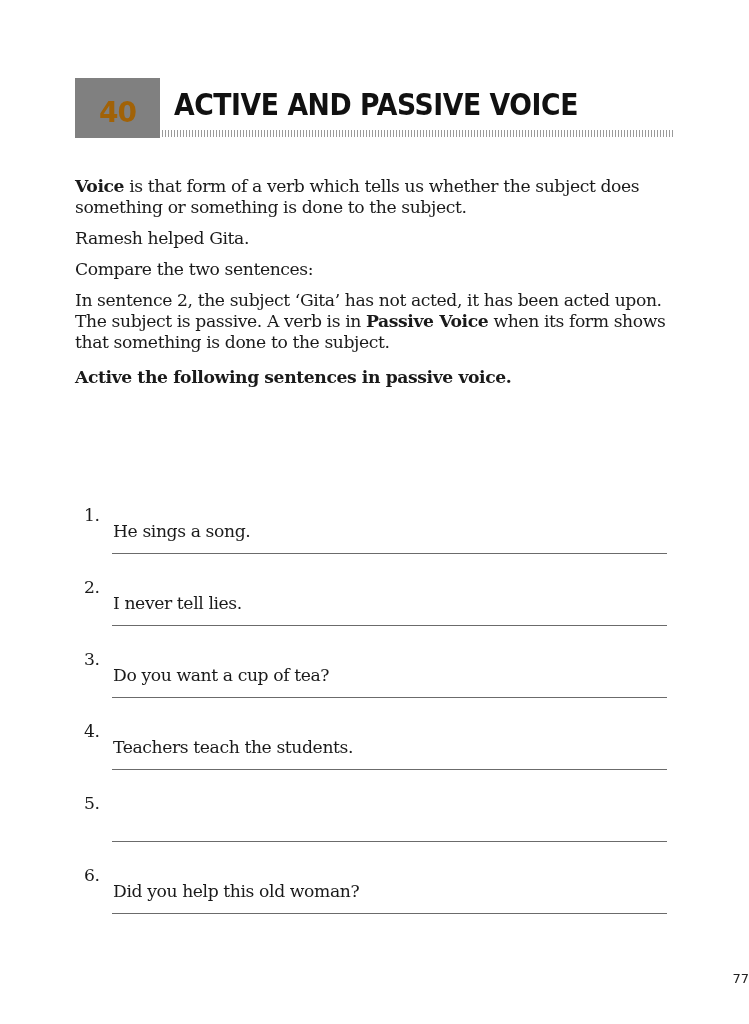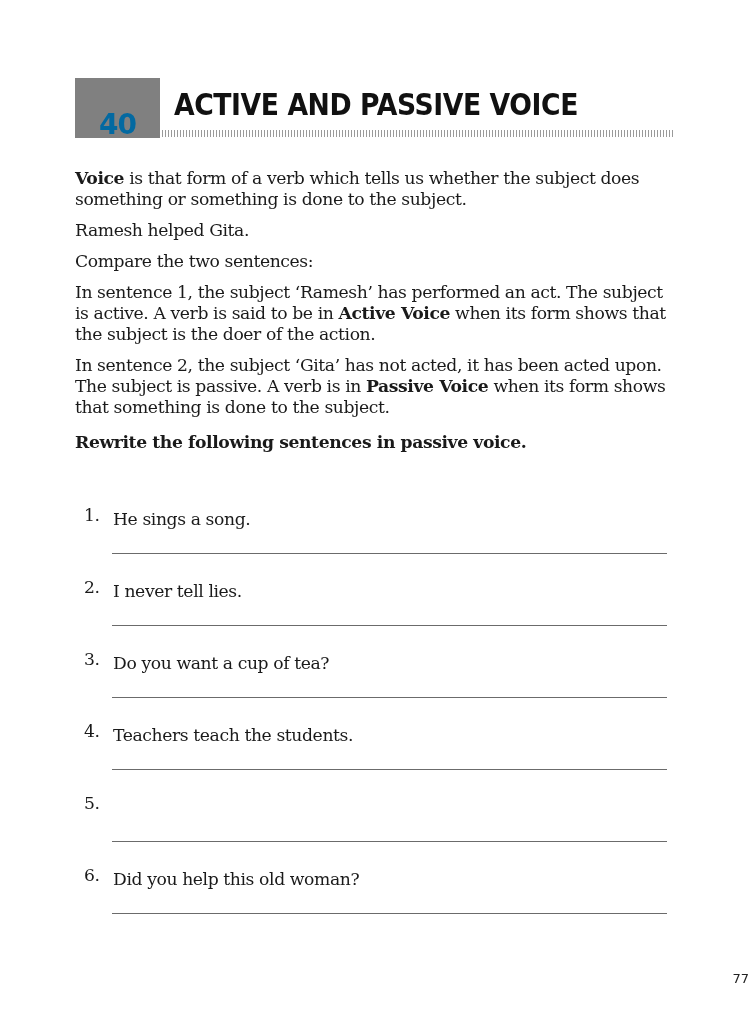--- a/index.html
+++ b/index.html
@@ -29,29 +29,29 @@
       width: 85px;
       height: 60px;
       background: #808080;
     }
     .num-text {
       position: absolute;
       left: 0;
       top: 0;
       width: 85px;
       height: 60px;
-      color: #0369a1;
+      color: #a16207;
       font-family: "DejaVu Sans", "Liberation Sans", sans-serif;
       font-weight: bold;
       font-size: 28px;
       display: flex;
       align-items: center;
       justify-content: center;
       letter-spacing: -1px;
-      padding-top: 16px;
+      padding-top: 4px;
     }
     .title {
       position: absolute;
       left: 99px;
       top: 8px;
       font-family: "DejaVu Sans", "Liberation Sans", sans-serif;
       font-weight: bold;
       font-size: 31px;
       color: #111;
       letter-spacing: -0.5px;
@@ -75,21 +75,21 @@
     }
     .content {
       position: absolute;
       left: 75px;
       top: 168px;
       width: 600px;
       font-size: 17.2px;
       line-height: 21px;
     }
     .content p {
-      margin: 0 0 10px 0;
+      margin: 8px 0 10px 0;
       font-family: "DejaVu Serif", "Liberation Serif", serif;
       letter-spacing: -0.4px;
     }
     .content b {
       font-weight: bold;
     }
     .instruction {
       font-weight: bold;
       margin-top: 14px !important;
     }
@@ -107,21 +107,21 @@
       position: absolute;
       left: 0;
       top: 0;
       font-size: 17.2px;
       line-height: 21px;
       letter-spacing: -0.4px;
     }
     .item-text {
       position: absolute;
       left: 29px;
-      top: 4px;
+      top: 16px;
       font-size: 17.2px;
       line-height: 21px;
       letter-spacing: -0.4px;
       white-space: nowrap;
       text-align: center;
     }
     .answer-line {
       position: absolute;
       left: 28px;
       top: 48px;
@@ -147,23 +147,22 @@
   <div class="num-box-bg"></div>
   <div class="num-text">40</div>
   <div class="title">ACTIVE AND PASSIVE VOICE</div>
   <div class="dotted-rule"></div>
 </div>
 
 <div class="content">
   <p><b>Voice</b><span> is that form of a verb which tells us whether the subject does something or something is done to the subject.</span></p>
   <p>Ramesh helped Gita.</p>
   <p>Compare the two sentences:</p>
-  <p><span>In sentence 1, the subject ‘Ramesh’ has performed an act. The subject is active. A verb is said to be in </span><b>Active Voice</b><span> when its form shows that the subject is the doer of the action.</span></p>
   <p><span>In sentence 2, the subject ‘Gita’ has not acted, it has been acted upon. The subject is passive. A verb is in </span><b>Passive Voice</b><span> when its form shows that something is done to the subject.</span></p>
-  <p class="instruction">Rewrite the following sentences in passive voice.</p>
+  <p class="instruction">Active the following sentences in passive voice.</p>
 </div>
 
 <div class="exercise-list">
   <div class="exercise-item">
     <span class="item-num">1.</span>
     <span class="item-text">He sings a song.</span>
     <div class="answer-line"></div>
   </div>
   <div class="exercise-item">
     <span class="item-num">2.</span>

